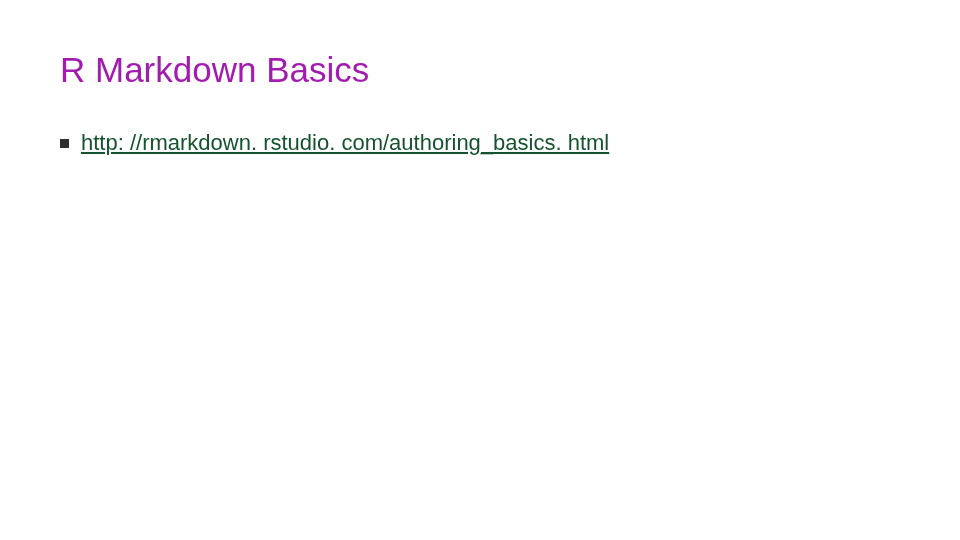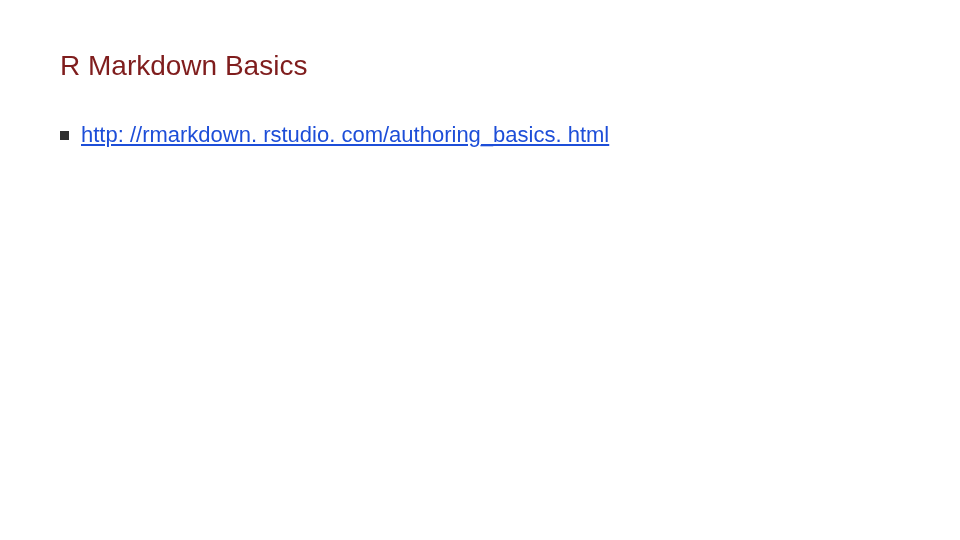--- a/index.html
+++ b/index.html
@@ -11,39 +11,39 @@
       width: 960px;
       height: 540px;
       background: #ffffff;
       font-family: "Segoe UI", "Segoe UI Light", Arial, sans-serif;
       overflow: hidden;
     }
     .slide {
       padding: 50px 60px;
     }
     .title {
-      color: #7f1d1d;
-      font-size: 28px;
+      color: #a21caf;
+      font-size: 35px;
       font-weight: 300;
       margin-bottom: 40px;
     }
     .bullet-row {
       display: flex;
       align-items: center;
       gap: 8px;
     }
     .bullet {
       width: 9px;
       height: 9px;
       background: #2f2f2f;
       flex-shrink: 0;
       margin-right: 4px;
     }
     .link {
-      color: #1d4ed8;
+      color: #14532d;
       font-size: 22px;
       text-decoration: underline;
       font-weight: 400;
     }
   </style>
 </head>
 <body>
 
 <div class="slide">
   <h1 class="title">R Markdown Basics</h1>

